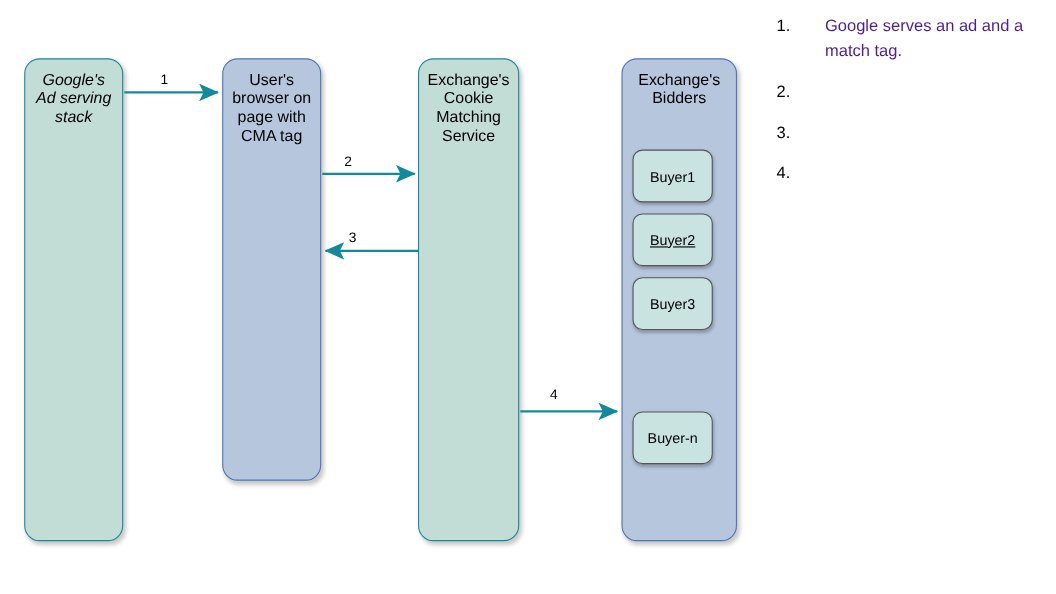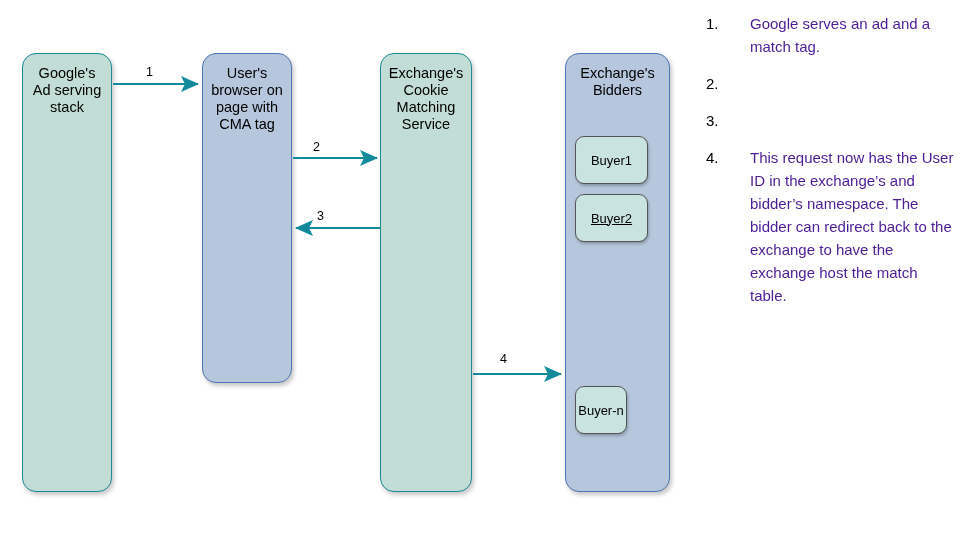--- a/index.html
+++ b/index.html
@@ -100,27 +100,27 @@
     font-size: 15px;
     line-height: 23px;
     color: #4c1d95;
   }
 </style>
 </head>
 <body>
 
 <div id="canvas">
 
-  <div class="lane lane-green" style="left:22px; top:53px; width:90px; height:439px;">
+  <div class="lane lane-green" style="left:22px; top:53px; width:90px; height:439px;font-style:italic;">
     <span class="lane-label">Google's
 Ad serving
 stack</span>
   </div>
 
-  <div class="lane lane-blue" style="left:202px; top:53px; width:90px; height:330px;">
+  <div class="lane lane-blue" style="left:202px; top:53px; width:90px; height:384px;">
     <span class="lane-label">User's
 browser on
 page with
 CMA tag</span>
   </div>
 
   <div class="lane lane-green" style="left:380px; top:53px; width:92px; height:439px;">
     <span class="lane-label">Exchange's
 Cookie
 Matching
@@ -132,21 +132,24 @@
 Bidders</span>
 
   </div>
 
   <div class="buyer" style="left:575px; top:136px; width:73px; height:48px;">
     <span>Buyer1</span>
   </div>
   <div class="buyer" style="left:575px; top:194px; width:73px; height:48px;text-decoration:underline;">
     <span>Buyer2</span>
   </div>
-  <div class="buyer" style="left:575px; top:386px; width:52px; height:48px;text-align:center;">
+  <div class="buyer" style="left:575px; top:252px; width:73px; height:48px;">
+    <span>Buyer3</span>
+  </div>
+  <div class="buyer" style="left:575px; top:374px; width:73px; height:48px;text-align:center;">
     <span>Buyer-n</span>
   </div>
 
   <svg class="arrow-svg" viewBox="0 0 960 540" xmlns="http://www.w3.org/2000/svg">
     <defs>
       <marker id="head-r" markerWidth="9" markerHeight="8" refX="8.5" refY="4" orient="auto" markerUnits="strokeWidth">
         <path d="M0,0 L9,4 L0,8 L2,4 Z" fill="#128a9c"></path>
       </marker>
       <marker id="head-l" markerWidth="9" markerHeight="8" refX="8.5" refY="4" orient="auto" markerUnits="strokeWidth">
         <path d="M0,0 L9,4 L0,8 L2,4 Z" fill="#128a9c"></path>
@@ -182,18 +185,17 @@
     <div class="legend-item">
       <div class="legend-num">2.</div>
     </div>
 
     <div class="legend-item">
       <div class="legend-num">3.</div>
     </div>
 
     <div class="legend-item">
       <div class="legend-num">4.</div>
-      <div class="legend-text">This request now has the User ID in the exchange’s and bidder’s namespace. The bidder can redirect back to the exchange to have the exchange host the match table.</div>
     </div>
 
   </div>
 
 </div>
 
 </body></html>

